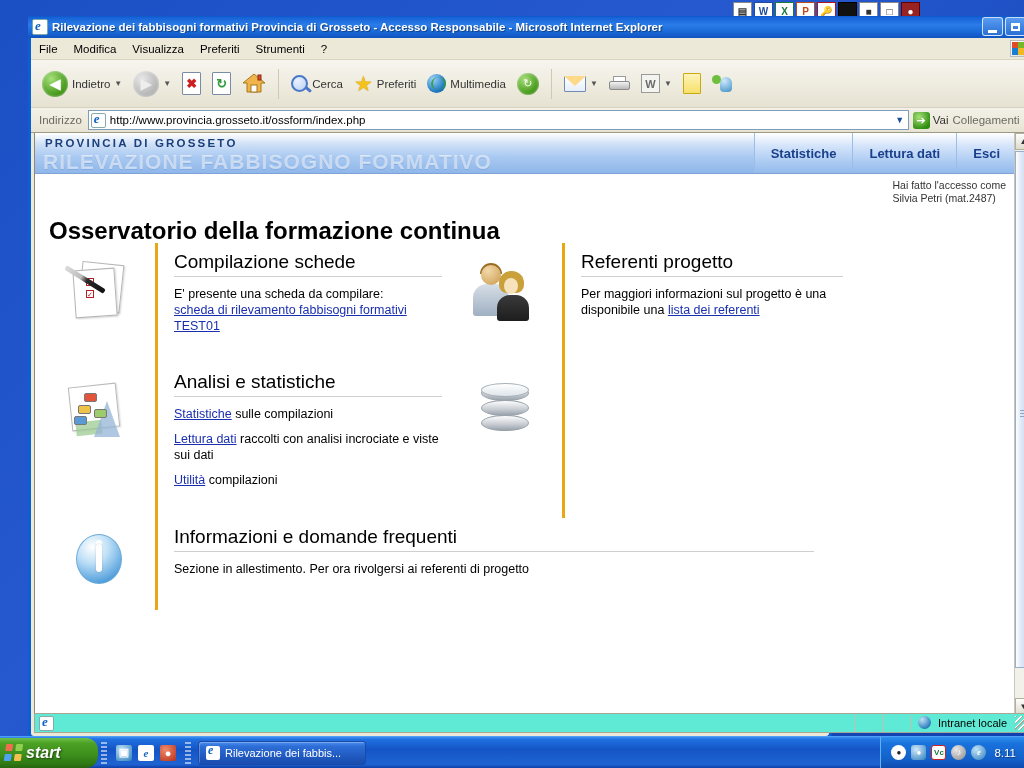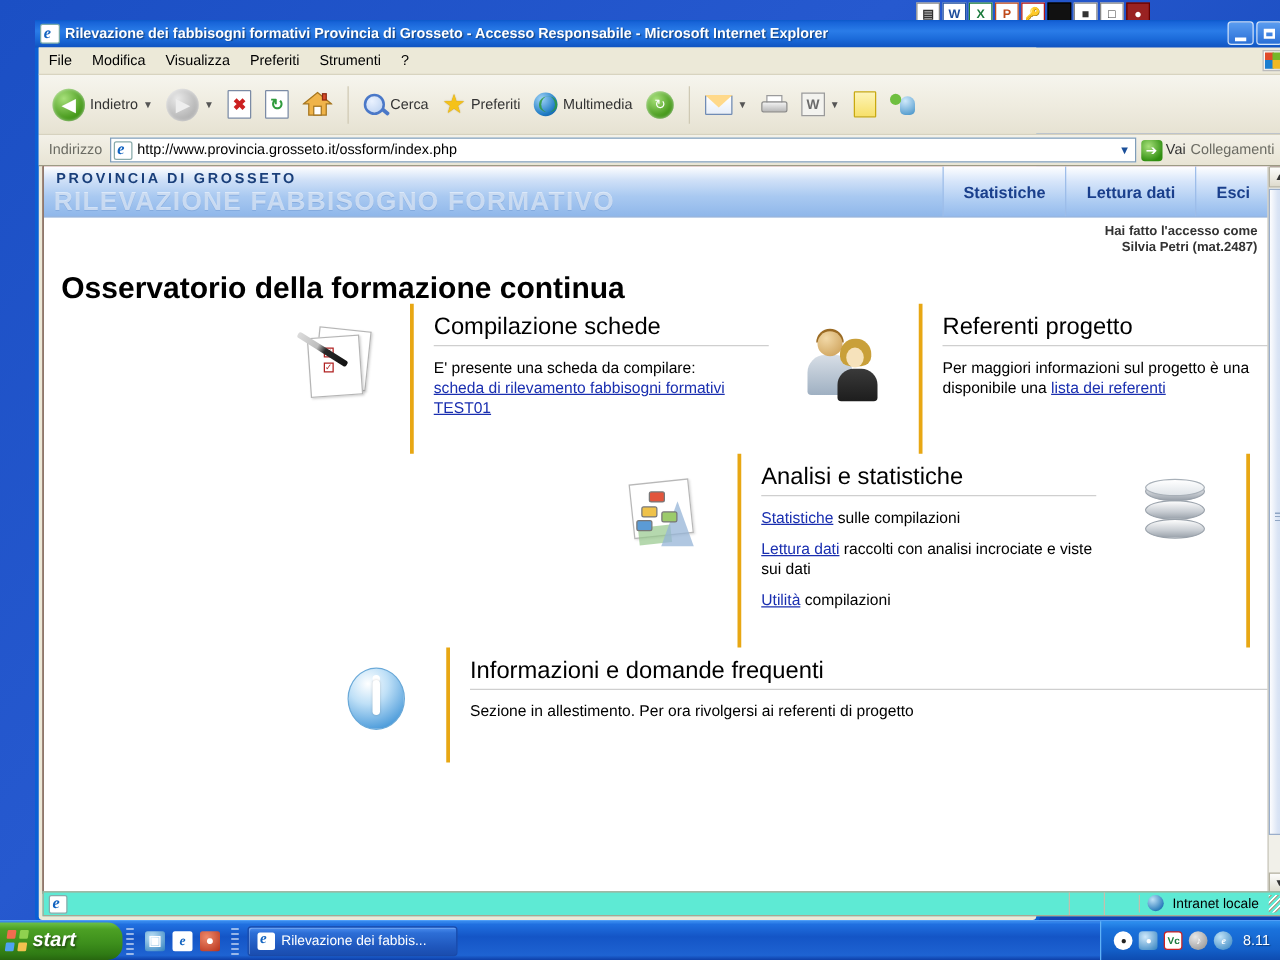--- a/index.html
+++ b/index.html
@@ -193,31 +193,31 @@
   #nav { position:absolute; right:0; top:0; height:41px; display:flex; }
   .navitem {
     display:flex; align-items:center; justify-content:center; height:41px;
     padding:0 16px; font-size:13px; font-weight:bold; color:#1a3f8c;
     border-left:1px solid #9dbde9;
     background:linear-gradient(180deg,#ffffff 0%,#d6e5fa 30%,#accbf2 70%,#92b9ec 100%);
   }
 
   
   #loginfo {
-    position:absolute; right:10px; top:46px; text-align:right;
-    font-size:10.5px; color:#333; line-height:13px;font-weight:bold;
+    position:absolute; right:10px; top:46px; text-align:left;
+    font-size:10.5px; color:#333; line-height:13px;
   }
 
   #pagetitle {
     position:absolute; left:14px; top:68px; font-size:24px; font-weight:bold; color:#000;
   }
 
   
   #cards { position:absolute; left:0; top:110px; width:981px; }
-  .row { display:flex;justify-content:flex-end; }
+  .row { display:flex; }
   .card { display:flex; padding:0 0 0 10px; }
   .card .icowrap { width:110px; min-height:120px; display:flex; align-items:flex-start;
                    justify-content:center; padding-top:18px; }
   .card .bar { width:3px; background:#e8a713; margin-right:16px; }
   .card .body { padding-top:8px; }
   .card h2 { margin:0 0 4px 0; font-size:19px; font-weight:normal; color:#000;
              border-bottom:1px solid #cfcfcf; padding-bottom:3px; }
   .card p { margin:9px 0 0 0; font-size:12.5px; color:#000; line-height:16px; }
   .card a { color:#1a2fb0; text-decoration:underline; }
 

